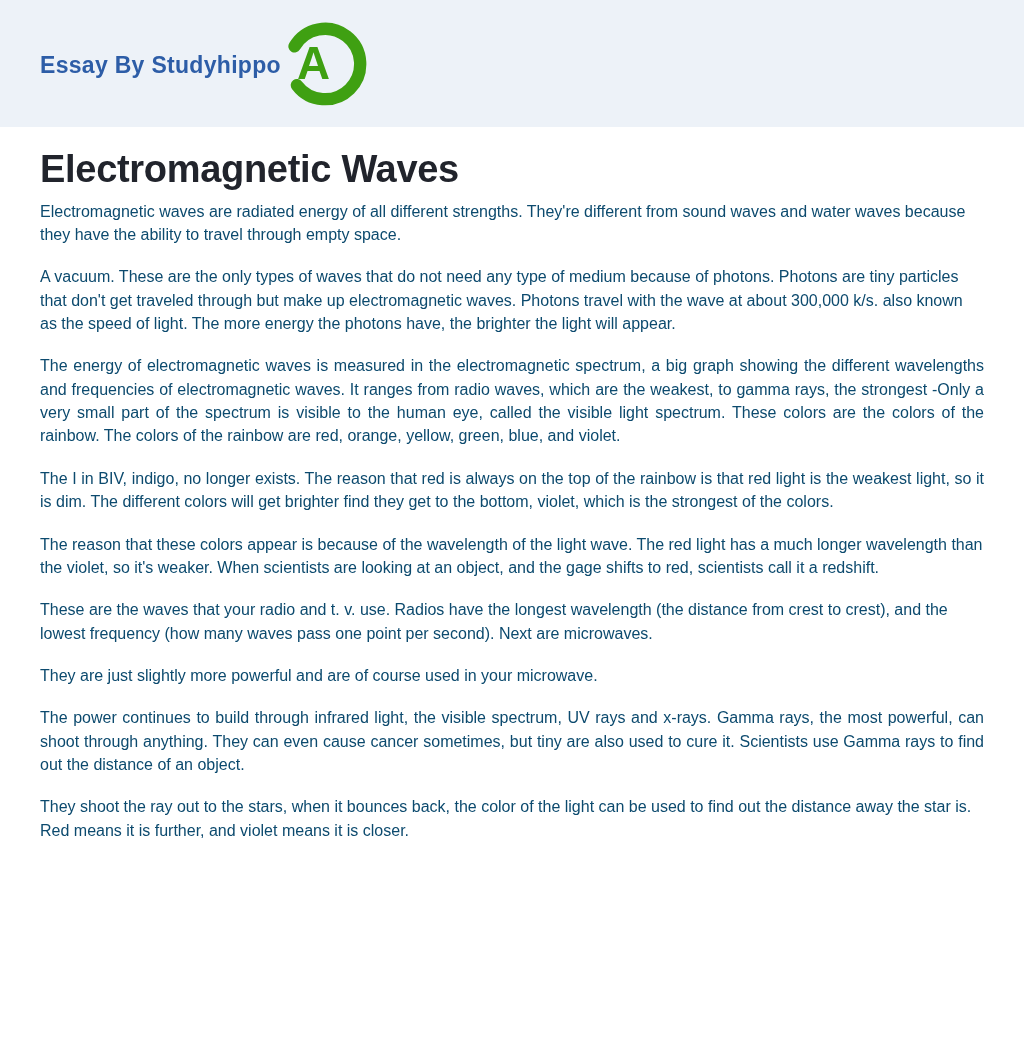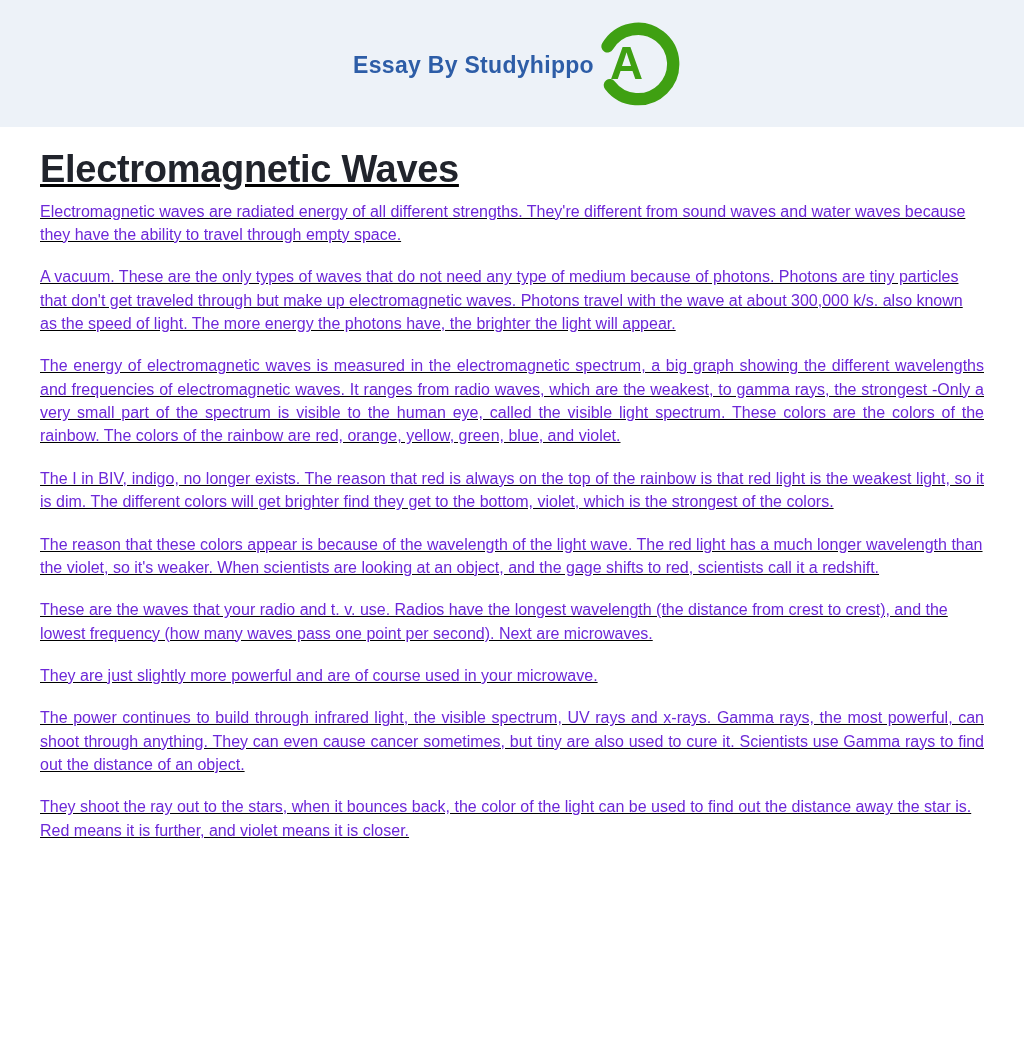--- a/index.html
+++ b/index.html
@@ -10,54 +10,54 @@
     background: #ffffff;
     font-family: "Liberation Sans", sans-serif;
     overflow: hidden;
   }
   .header {
     width: 100%;
     height: 127px;
     background: #edf2f8;
     display: flex;
     align-items: center;
-    justify-content: center;
+    justify-content: flex-start;
     padding: 0 29px 0 40px;
   }
   .header-text { padding-top: 15px; }
   .byline {
     color: #2d5da7;
     font-size: 23px;
     font-weight: bold;
     letter-spacing: 0.3px;
     margin-bottom: 12px;
   }
   .url {
     color: #2f5fa9;
     font-size: 16px;
     letter-spacing: 0.2px;
     text-decoration: none;
     display: inline-block;
     cursor: pointer;
   }
   .logo { width: 88px; height: 88px; flex: 0 0 auto; }
   .logo svg { display: block; width: 88px; height: 88px; }
-  .content { padding: 20px 40px 0 40px; text-decoration: underline; }
+  .content { padding: 20px 40px 0 40px; }
   h1.title {
     font-size: 38px;
     font-weight: bold;
     color: #21242c;
     letter-spacing: -0.3px;
     line-height: 1.2;
     margin: 0 0 7px 0;
   }
   p.para {
     font-size: 16px;
     line-height: 1.46;
-    color: #6d28d9;
+    color: #0c4a6e;
     margin: 0 0 19px 0;
   }
   p.justify { text-align: justify; margin-top: 17px; }
 </style>
 </head>
 <body>
 
 <div class="page">
 
   <header class="header">

